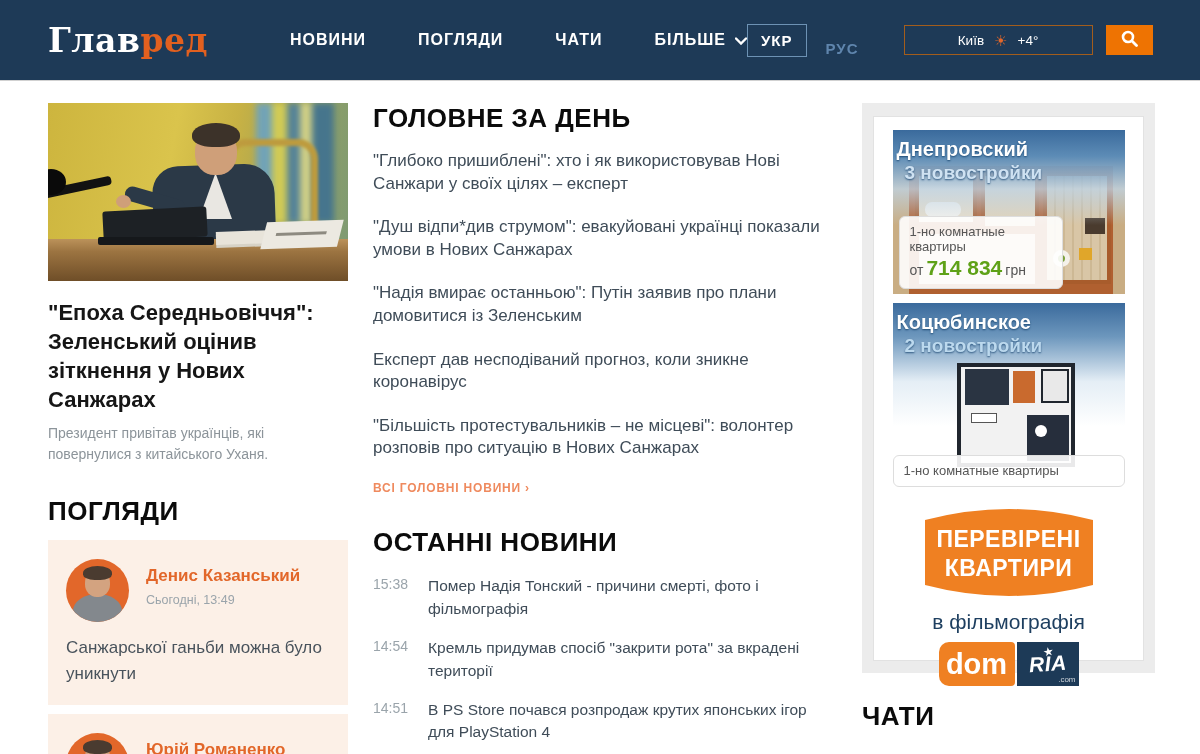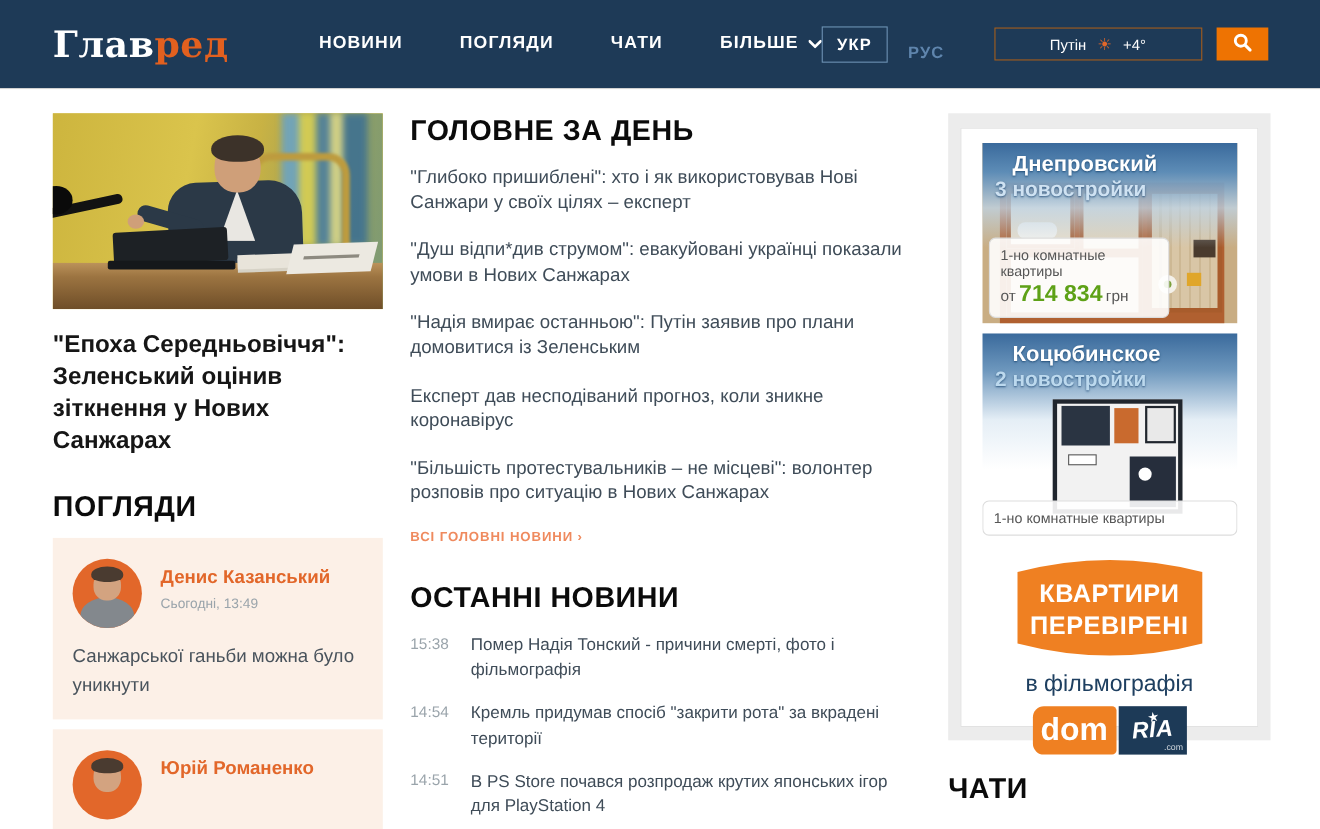--- a/index.html
+++ b/index.html
@@ -110,21 +110,21 @@
   .fp1 .plant { position:absolute; left:165px; top:125px; width:7px; height:7px; background:#7ba03c; border-radius:50%; }
   .ad-grad1 { position:absolute; inset:0; background:linear-gradient(180deg,#3a6a9c 0%,#5d8cb6 16%,rgba(190,212,231,.78) 36%,rgba(255,255,255,0) 58%); }
   .ad-grad2 { position:absolute; inset:0; background:linear-gradient(180deg,#3a6a9c 0%,#6d97bd 18%,rgba(224,235,244,.85) 42%,#ffffff 66%); }
   .fp2 { position:absolute; left:64px; top:60px; width:118px; height:104px; background:#f2f2f2; border:4px solid #20262e; }
   .fp2 .b1 { position:absolute; left:4px; top:2px; width:44px; height:36px; background:#2a3442; }
   .fp2 .b2 { position:absolute; left:52px; top:4px; width:22px; height:32px; background:#c96a2e; }
   .fp2 .b3 { position:absolute; left:66px; top:48px; width:42px; height:46px; background:#262e3c; }
   .fp2 .b4 { position:absolute; left:80px; top:2px; width:28px; height:34px; background:#e9e9e9; border:2px solid #20262e; }
   .fp2 .fx1 { position:absolute; left:10px; top:46px; width:26px; height:10px; background:#ffffff; border:1px solid #555; }
   .fp2 .fx2 { position:absolute; left:74px; top:58px; width:12px; height:12px; background:#ffffff; border-radius:50%; }
-  .ad-name { position:absolute; left:28px; top:8px; font-size:20px; font-weight:bold; color:#ffffff; text-shadow:0 1px 2px #1d4a74; }
+  .ad-name { position:absolute; left:4px; top:8px; font-size:20px; font-weight:bold; color:#ffffff; text-shadow:0 1px 2px #1d4a74; }
   .ad-sub { position:absolute; left:12px; top:32px; font-size:19px; font-weight:bold; color:#cfe2f2; text-shadow:0 1px 2px #2c567f; }
   .ad-sub.pale { color:#bcd9ee; }
   .price-box { position:absolute; background:rgba(255,255,255,.9); border:1px solid #dddddd; border-radius:6px; padding:7px 10px 8px; }
   .price-box1 { left:6px; bottom:5px; width:164px; }
   .price-box2 { left:0px; bottom:3px; width:232px; }
   .rooms-label { font-size:13px; color:#565656; }
   .price-line { margin-top:2px; font-size:14px; color:#565656; }
   .price-val { font-size:21px; font-weight:bold; color:#5ea117; margin:0 3px; }
   .ribbon { position:relative; width:184px; height:97px; margin:14px auto 0; cursor:pointer; }
   .ribbon svg { position:absolute; inset:0; }
@@ -166,21 +166,21 @@
             <polyline points="1,1.5 6,6.5 11,1.5" fill="none" stroke="#ffffff" stroke-width="2.4" stroke-linecap="round"></polyline>
           </svg>
       </span>
     </div>
   </div>
   <div class="lang">
     <div class="lang-active">УКР</div>
     <div class="lang-inactive">РУС</div>
   </div>
   <div class="weather">
-    <span class="city">Путін</span>
+    <span class="city">Київ</span>
     <span class="sun">☀</span>
     <span class="temp">+4°</span>
   </div>
   <button class="search-btn">
     <span>
       <svg width="17" height="17" viewBox="0 0 17 17">
           <circle cx="7" cy="7" r="5" fill="none" stroke="#ffffff" stroke-width="2.6"></circle>
           <line x1="11" y1="11" x2="15.5" y2="15.5" stroke="#ffffff" stroke-width="2.8" stroke-linecap="round"></line>
         </svg>
     </span>
@@ -200,20 +200,21 @@
     <div class="fi-hair"></div>
     <div class="fi-arm"></div>
     <div class="fi-hand"></div>
     <div class="fi-desk"></div>
     <div class="fi-laptop"></div>
     <div class="fi-laptop-base"></div>
     <div class="fi-papers"></div>
     <div class="fi-nameplate"></div>
   </div>
   <h1 class="featured-title">"Епоха Середньовіччя": Зеленський оцінив зіткнення у Нових Санжарах</h1>
+  <p class="featured-sub">Президент привітав українців, які повернулися з китайського Уханя.</p>
 
   <h2 class="sec-heading opinions-heading">ПОГЛЯДИ</h2>
 
   <div class="op-card">
     <div class="op-head">
       <div class="avatar">
         <div class="av-body gray"></div>
         <div class="av-head"></div>
         <div class="av-hair"></div>
       </div>
@@ -309,22 +310,22 @@
       <div class="price-box price-box2">
         <div class="rooms-label">1-но комнатные квартиры</div>
       </div>
     </div>
 
     <div class="ribbon">
       <svg viewBox="0 0 184 97" width="184" height="97">
         <path d="M8,16 Q92,-6 176,16 L176,81 Q92,103 8,81 Z" fill="#ef8022"></path>
       </svg>
       <div class="ribbon-text">
+        <div>ПЕРЕВІРЕНІ</div>
         <div>КВАРТИРИ</div>
-        <div>ПЕРЕВІРЕНІ</div>
       </div>
     </div>
     <div class="tagline">в фільмографія</div>
     <div class="dlogo">
       <div class="dlogo-dom">dom</div>
       <div class="dlogo-ria">
         <span class="star">★</span>
         <span class="ria">RIA</span>
         <span class="tld">.com</span>
       </div>

